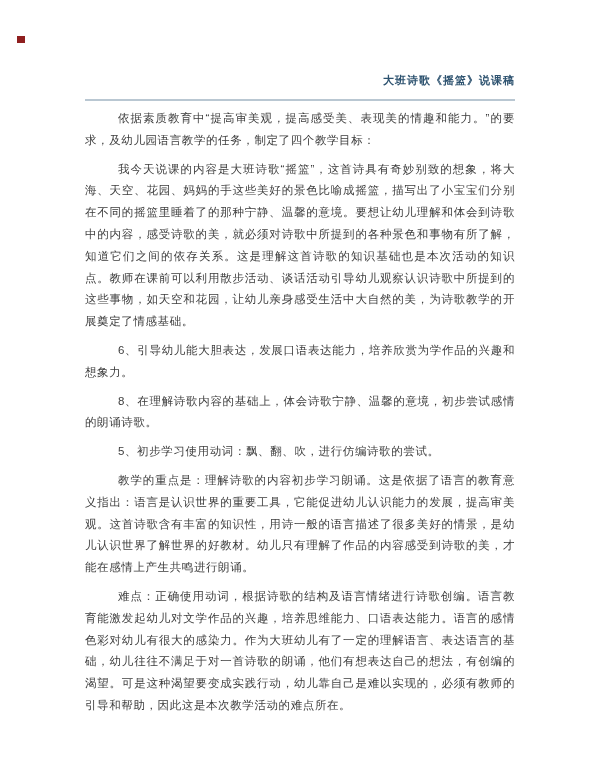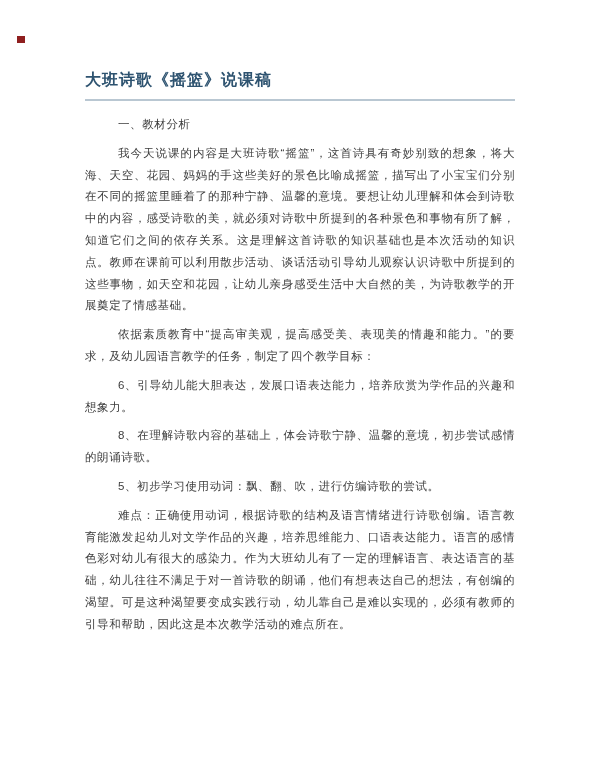--- a/index.html
+++ b/index.html
@@ -28,23 +28,23 @@
     background: #8f1f1f;
   }
   .content {
     position: absolute;
     left: 85px;
     top: 70px;
     width: 430px;
   }
   .doc-title {
     margin: 0;
-    text-align: left;
+    text-align: right;
     color: #2e5370;
-    font-size: 16px;
+    font-size: 11px;
     font-weight: bold;
     letter-spacing: 1px;
     line-height: 20px;
   }
   .divider {
     height: 2px;
     background: #b9c7d2;
     margin-top: 9px;
     border: none;
   }
@@ -73,32 +73,32 @@
 <div class="page">
 
   <div class="red-marker"></div>
 
   <div class="content">
 
     <h1 class="doc-title">大班诗歌《摇篮》说课稿</h1>
 
     <div class="divider"></div>
 
-    <h2 class="section-heading">一、教材分析</h2>
 
     <div class="body-text">
+      <p>依据素质教育中“提高审美观，提高感受美、表现美的情趣和能力。”的要求，及幼儿园语言教学的任务，制定了四个教学目标：</p>
+
       <p>我今天说课的内容是大班诗歌“摇篮”，这首诗具有奇妙别致的想象，将大海、天空、花园、妈妈的手这些美好的景色比喻成摇篮，描写出了小宝宝们分别在不同的摇篮里睡着了的那种宁静、温馨的意境。要想让幼儿理解和体会到诗歌中的内容，感受诗歌的美，就必须对诗歌中所提到的各种景色和事物有所了解，知道它们之间的依存关系。这是理解这首诗歌的知识基础也是本次活动的知识点。教师在课前可以利用散步活动、谈话活动引导幼儿观察认识诗歌中所提到的这些事物，如天空和花园，让幼儿亲身感受生活中大自然的美，为诗歌教学的开展奠定了情感基础。</p>
-
-      <p>依据素质教育中“提高审美观，提高感受美、表现美的情趣和能力。”的要求，及幼儿园语言教学的任务，制定了四个教学目标：</p>
 
 
       <p>6、引导幼儿能大胆表达，发展口语表达能力，培养欣赏为学作品的兴趣和想象力。</p>
 
       <p>8、在理解诗歌内容的基础上，体会诗歌宁静、温馨的意境，初步尝试感情的朗诵诗歌。</p>
 
       <p>5、初步学习使用动词：飘、翻、吹，进行仿编诗歌的尝试。</p>
 
+      <p>教学的重点是：理解诗歌的内容初步学习朗诵。这是依据了语言的教育意义指出：语言是认识世界的重要工具，它能促进幼儿认识能力的发展，提高审美观。这首诗歌含有丰富的知识性，用诗一般的语言描述了很多美好的情景，是幼儿认识世界了解世界的好教材。幼儿只有理解了作品的内容感受到诗歌的美，才能在感情上产生共鸣进行朗诵。</p>
 
       <p>难点：正确使用动词，根据诗歌的结构及语言情绪进行诗歌创编。语言教育能激发起幼儿对文学作品的兴趣，培养思维能力、口语表达能力。语言的感情色彩对幼儿有很大的感染力。作为大班幼儿有了一定的理解语言、表达语言的基础，幼儿往往不满足于对一首诗歌的朗诵，他们有想表达自己的想法，有创编的渴望。可是这种渴望要变成实践行动，幼儿靠自己是难以实现的，必须有教师的引导和帮助，因此这是本次教学活动的难点所在。</p>
     </div>
 
   </div>
 </div>
 
 </body></html>

